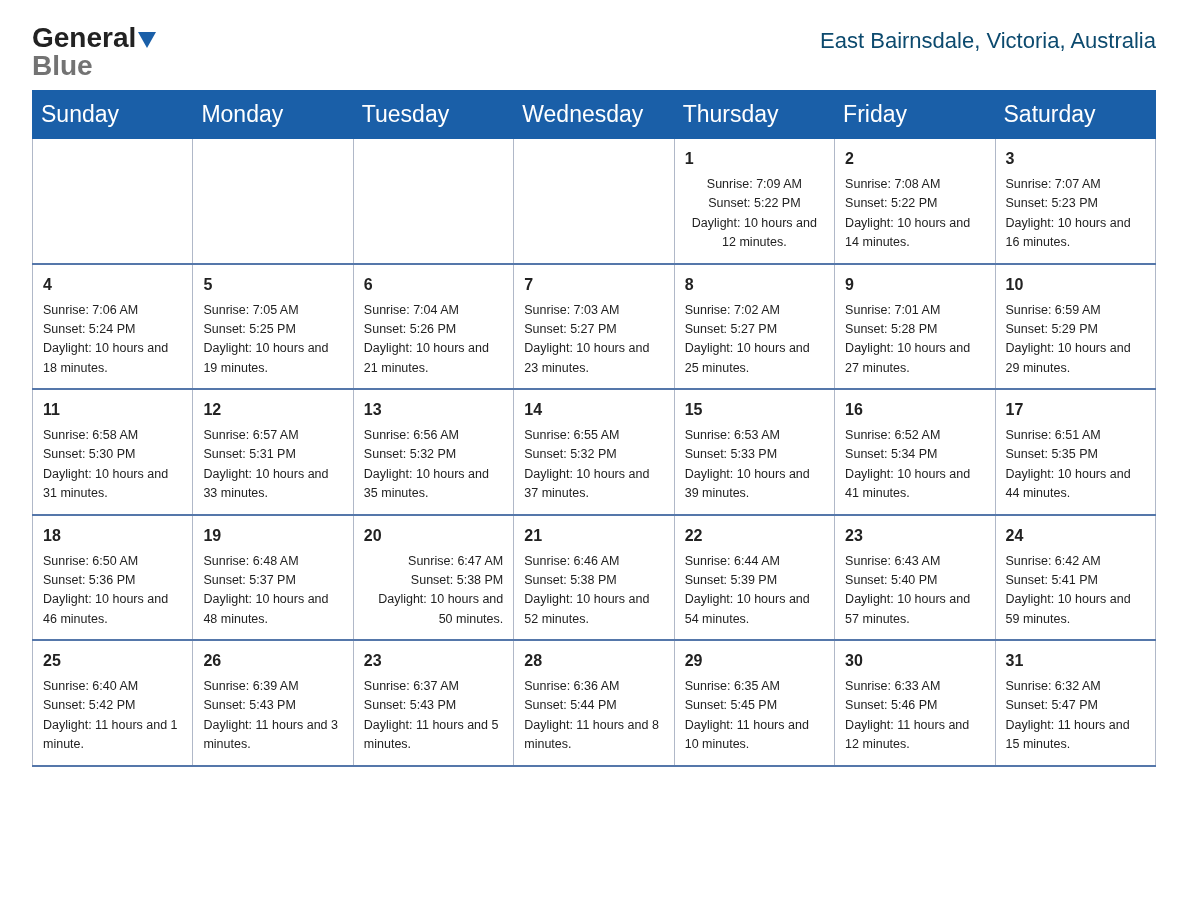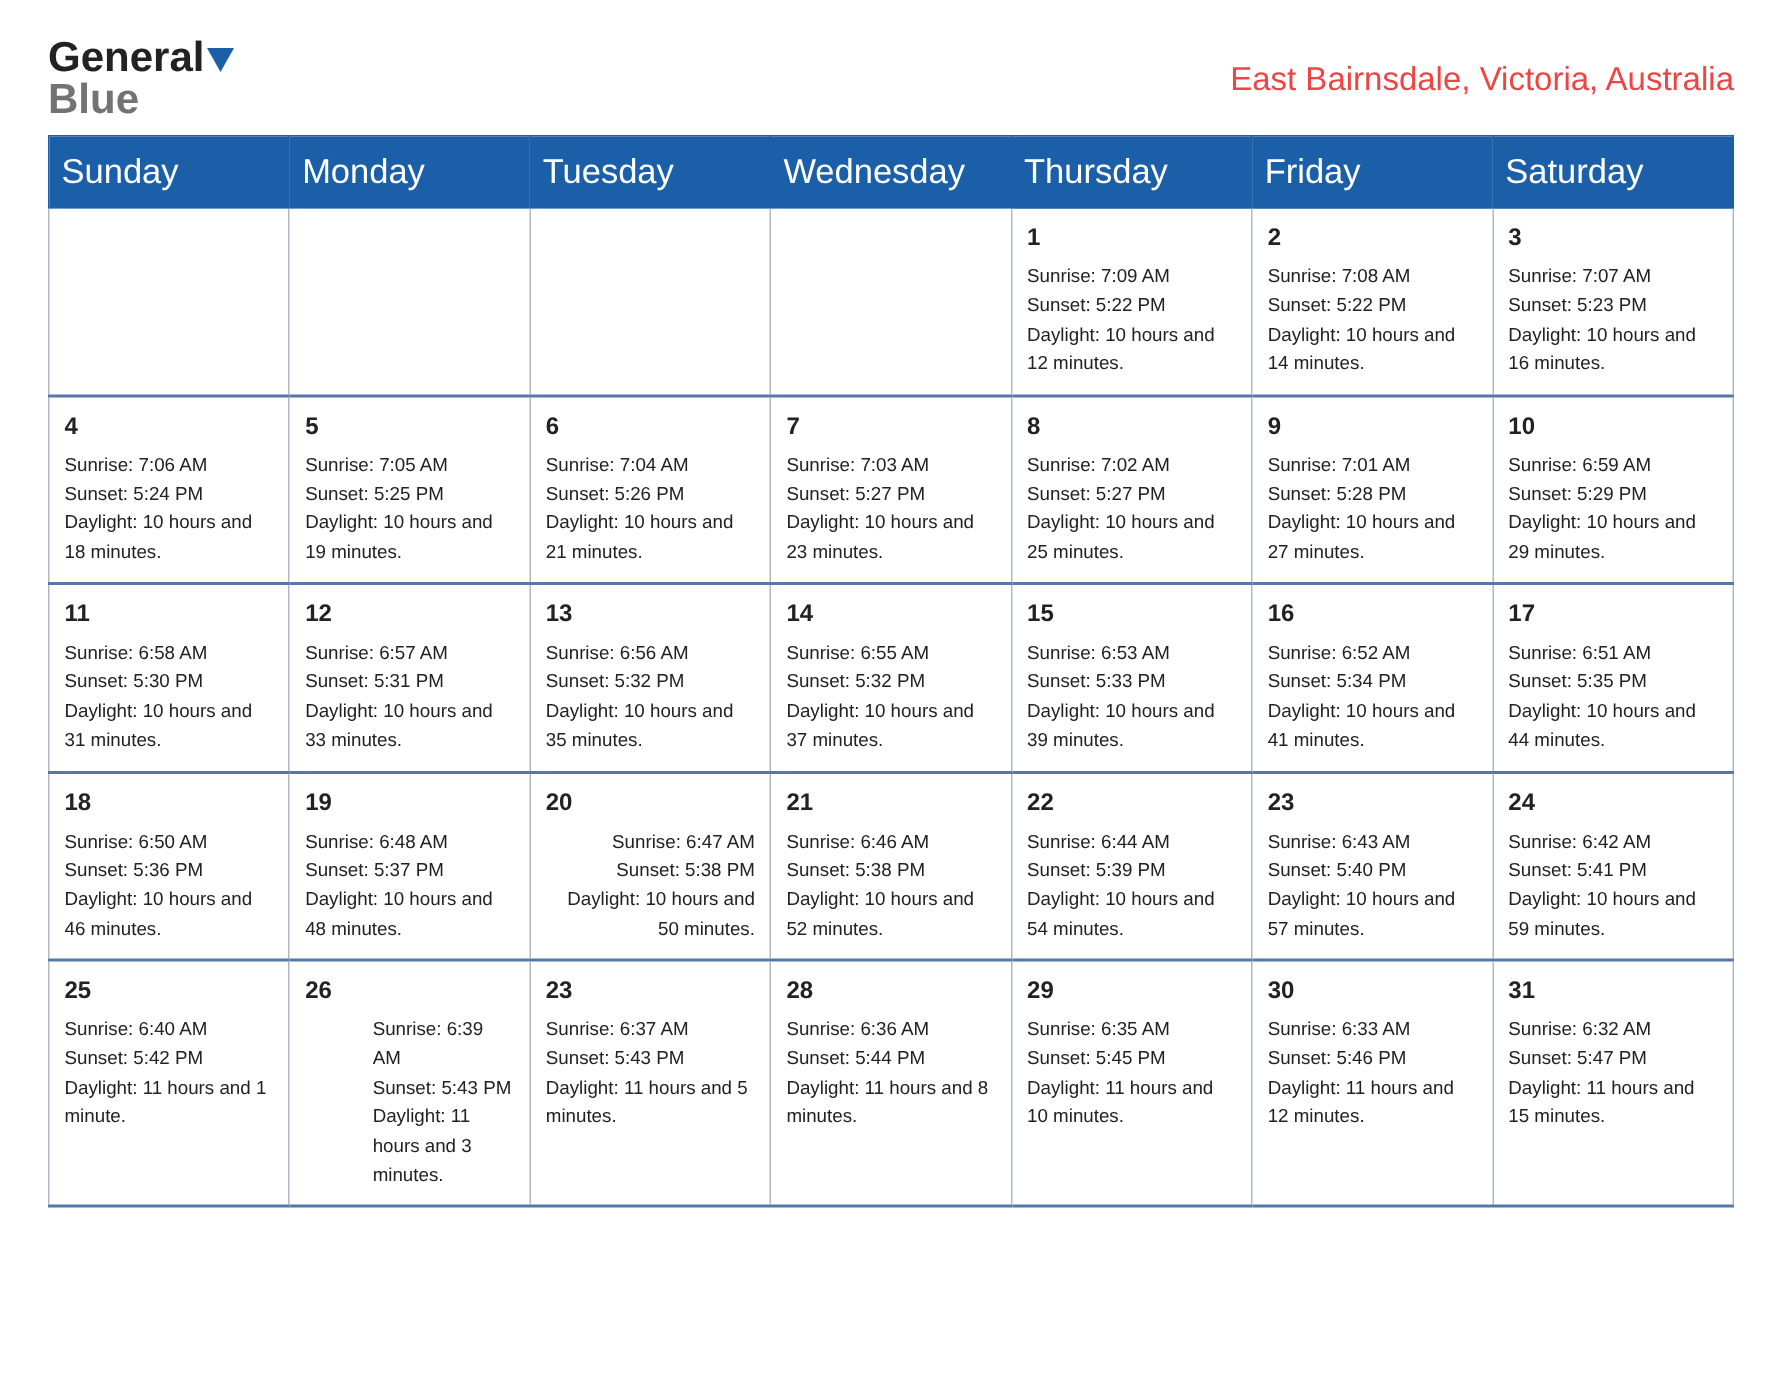--- a/index.html
+++ b/index.html
@@ -45,22 +45,22 @@
       text-align: right;
     }
     .month-title {
       font-size: 52px;
       font-weight: 300;
       color: #222;
       line-height: 1.1;
     }
     .location {
       font-size: 22px;
-      color: #ef4444;
-      margin-top: 16px;
+      color: #0c4a6e;
+      margin-top: 4px;
     }
     .calendar {
       width: 100%;
       border-collapse: collapse;
       margin-top: 8px;
     }
     .calendar th {
       background: #1a5fa8;
       color: #fff;
       font-size: 23px;
@@ -125,21 +125,21 @@
       </tr>
   </thead>
   <tbody id="calendar-body">
   <tr>
         <td class="empty-cell"></td>
         <td class="empty-cell"></td>
         <td class="empty-cell"></td>
         <td class="empty-cell"></td>
         <td>
           <span class="day-num">1</span>
-          <div class="day-info" style="white-space: pre-line;">Sunrise: 7:09 AM
+          <div class="day-info" style="white-space: pre-line; text-align: center;">Sunrise: 7:09 AM
 Sunset: 5:22 PM
 Daylight: 10 hours and 12 minutes.</div>
         </td>
         <td>
           <span class="day-num">2</span>
           <div class="day-info" style="white-space: pre-line;">Sunrise: 7:08 AM
 Sunset: 5:22 PM
 Daylight: 10 hours and 14 minutes.</div>
         </td>
         <td>
@@ -283,21 +283,21 @@
       </tr>
       <tr>
         <td>
           <span class="day-num">25</span>
           <div class="day-info" style="white-space: pre-line;">Sunrise: 6:40 AM
 Sunset: 5:42 PM
 Daylight: 11 hours and 1 minute.</div>
         </td>
         <td>
           <span class="day-num">26</span>
-          <div class="day-info" style="white-space: pre-line; margin-left: 45px;">Sunrise: 6:39 AM
+          <div class="day-info" style="white-space: pre-line;">Sunrise: 6:39 AM
 Sunset: 5:43 PM
 Daylight: 11 hours and 3 minutes.</div>
         </td>
         <td>
           <span class="day-num">23</span>
           <div class="day-info" style="white-space: pre-line;">Sunrise: 6:37 AM
 Sunset: 5:43 PM
 Daylight: 11 hours and 5 minutes.</div>
         </td>
         <td>

